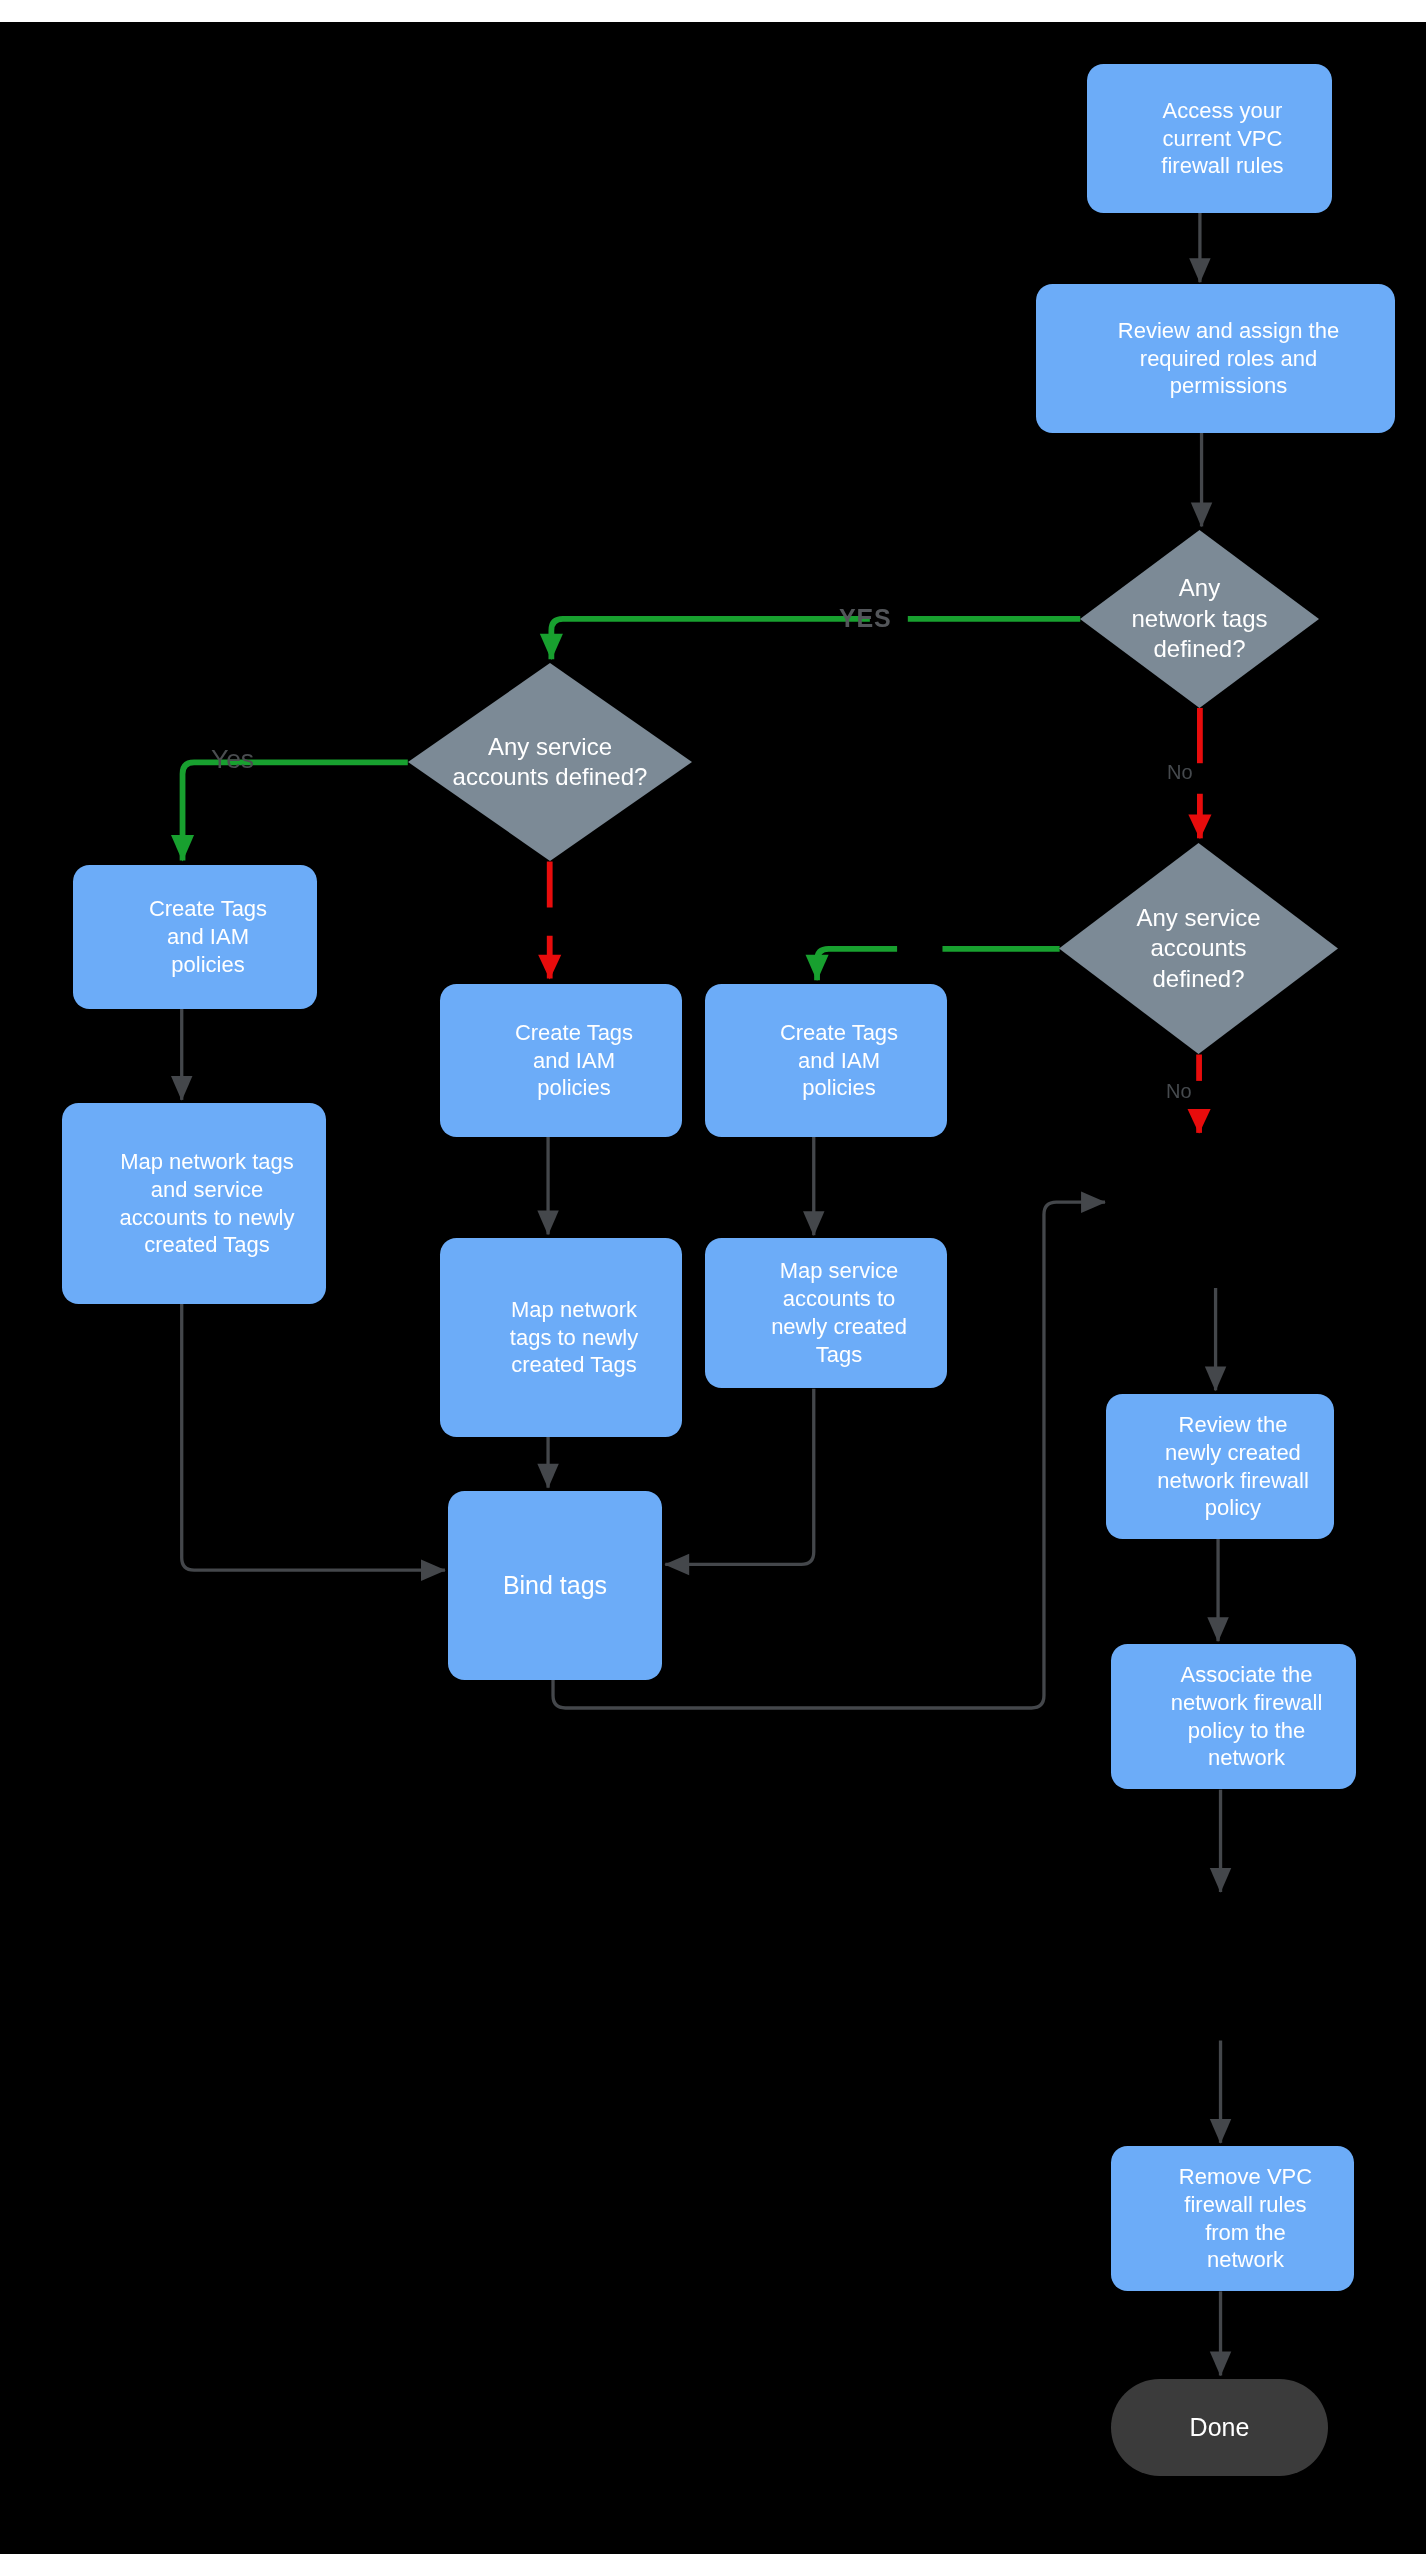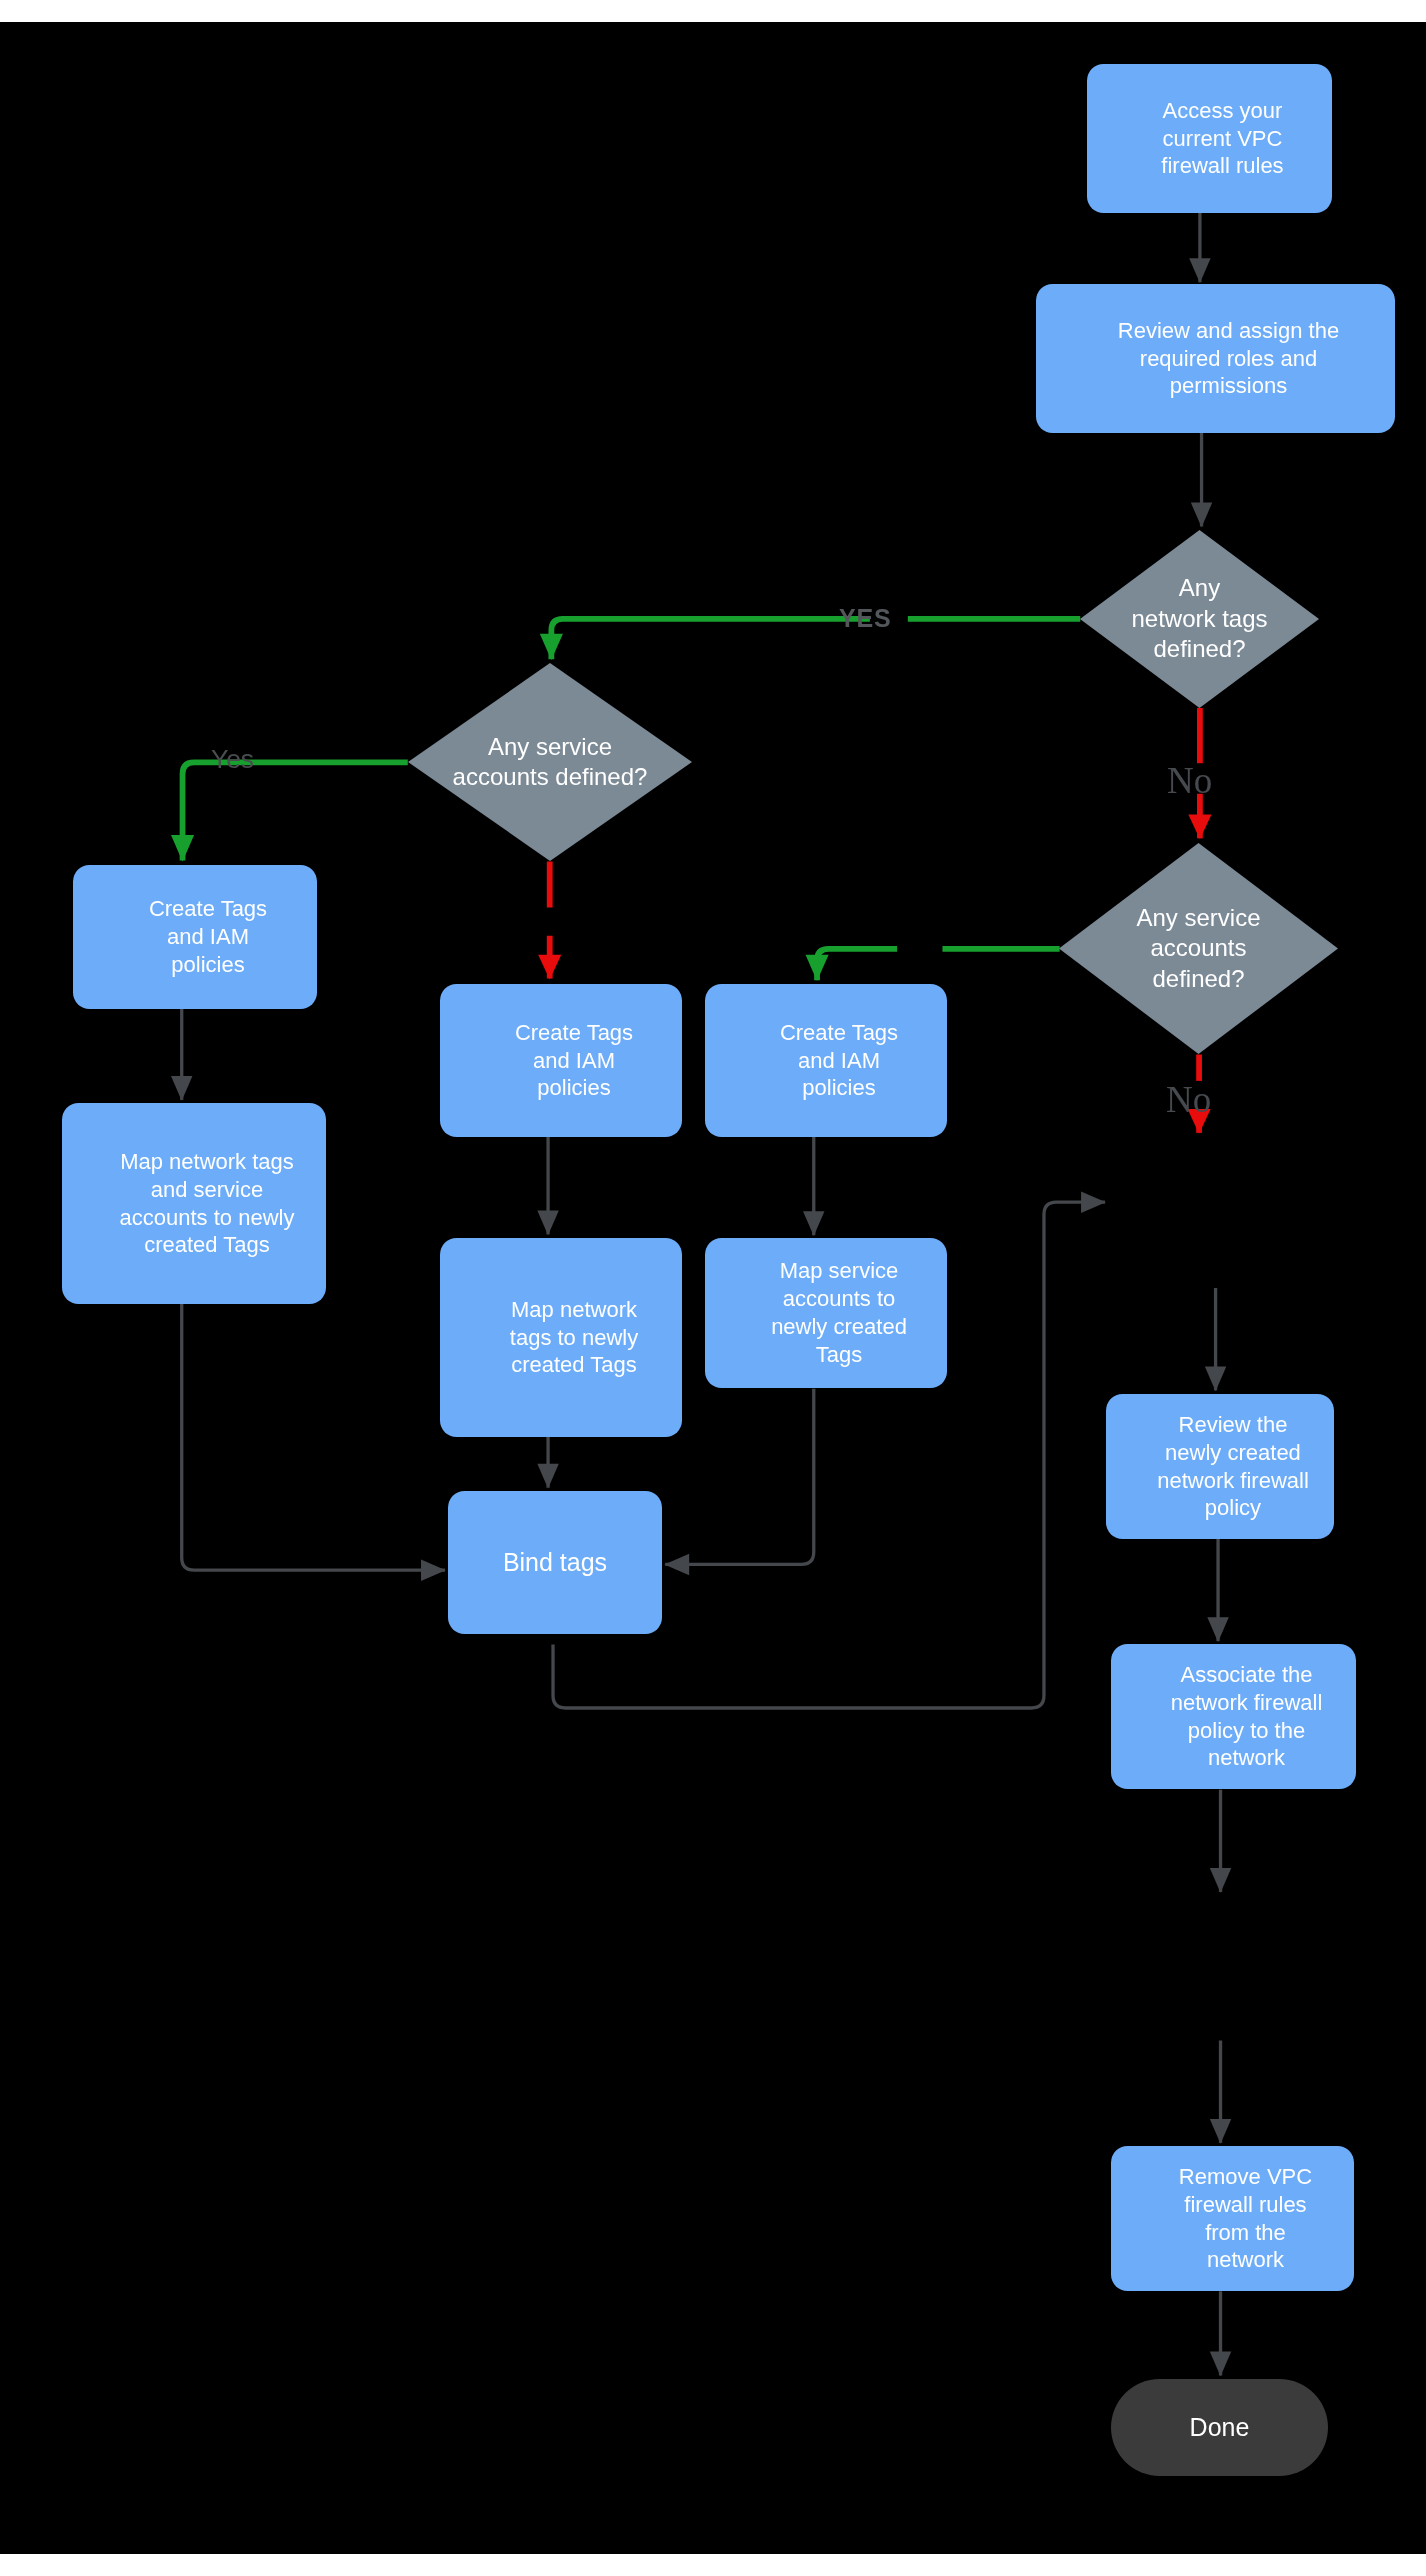--- a/index.html
+++ b/index.html
@@ -26,21 +26,21 @@
   .fs27{font-size:22px;padding-left:26px;}
   .fs29{font-size:24px;}
   .fs30{font-size:25px;}
   .edge-label{
     position:absolute;
     text-align:left;
     line-height:1;
   }
   .lbl-yes-upper{font-size:25px;font-weight:bold;letter-spacing:0.8px;}
   .lbl-yes{font-size:26.4px;}
-  .lbl-no{font-size:37px;font-family:Liberation Serif, serif;}
+  .lbl-no{font-size:20px;}
 </style>
 </head>
 <body>
 
 <div id="canvas">
 
   <div class="strip" style="top: 0px; background: rgb(255, 255, 255);"></div>
   <div class="strip" style="top: 2554px; background: rgb(255, 255, 255);"></div>
 
   <svg id="edges" xmlns="http://www.w3.org/2000/svg" width="1427" height="2576" viewBox="0 0 1729 3122">
@@ -133,21 +133,21 @@
 
   <div class="node process fs27" style="left: 705px; top: 1238px; width: 216px; height: 150px; background: rgb(108, 172, 248); color: rgb(255, 255, 255);">Map service
 accounts  to
 newly created
 Tags</div>
 
   <div class="node decision fs29" style="left: 1059px; top: 843px; width: 279px; height: 211px; background: rgb(124, 138, 150); color: rgb(255, 255, 255);">Any service
 accounts
 defined?</div>
 
-  <div class="node process fs30" style="left: 448px; top: 1491px; width: 214px; height: 143px; background: rgb(108, 172, 248); color: rgb(255, 255, 255);">Bind tags</div>
+  <div class="node process fs30" style="left: 448px; top: 1491px; width: 214px; height: 189px; background: rgb(108, 172, 248); color: rgb(255, 255, 255);">Bind tags</div>
 
 
   <div class="node process fs27" style="left: 1106px; top: 1394px; width: 202px; height: 145px; background: rgb(108, 172, 248); color: rgb(255, 255, 255);">Review the
 newly created
 network firewall
 policy</div>
 
   <div class="node process fs27" style="left: 1111px; top: 1644px; width: 219px; height: 145px; background: rgb(108, 172, 248); color: rgb(255, 255, 255);">Associate the
 network firewall
 policy to the

